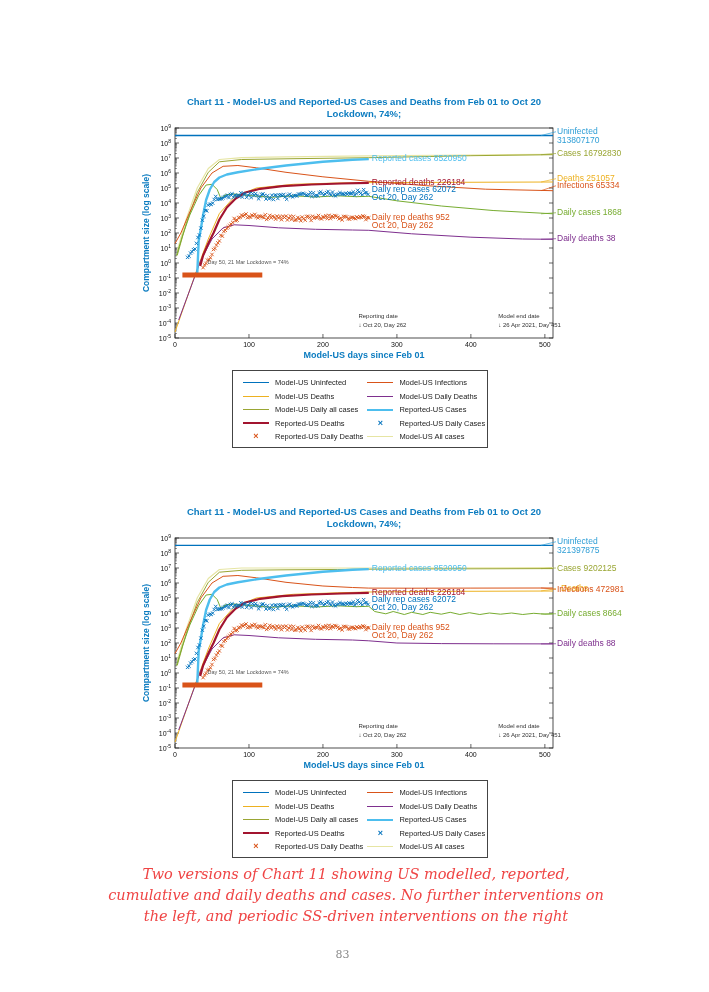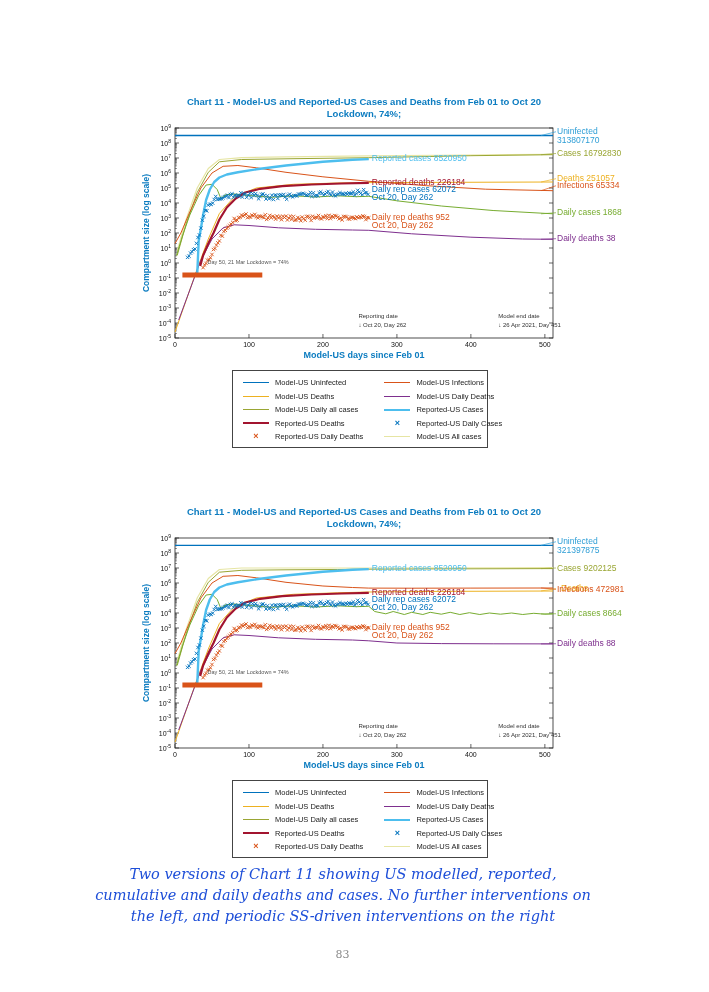--- a/index.html
+++ b/index.html
@@ -3,29 +3,29 @@
 <meta charset="utf-8">
 <style>
   html,body{margin:0;padding:0;background:#ffffff;}
   .page{position:relative;width:643px;height:992px;background:#ffffff;overflow:hidden;
         font-family:"Liberation Sans",sans-serif;}
   .fig{position:absolute;left:136px;width:560px;height:360px;}
   .fig-title{position:absolute;top:2px;left:0;width:456px;text-align:center;
              font-size:9.5px;font-weight:bold;color:#0c7cc0;line-height:12px;}
   .chart-svg{position:absolute;top:30px;left:0;overflow:visible;}
   .legend{position:absolute;top:276px;left:96px;width:256px;border:1px solid #444;
-          background:#fff;display:flex;gap:21px;padding:6px 6px 5px 10px;box-sizing:border-box;}
+          background:#fff;display:flex;gap:4px;padding:6px 6px 5px 10px;box-sizing:border-box;}
   .leg-col{flex:1;display:flex;flex-direction:column;gap:2.5px;}
   .leg-item{display:flex;align-items:center;height:11px;}
   .leg-swatch{display:inline-block;width:26px;margin-right:6px;flex:0 0 26px;}
   .leg-x{font-size:9px;font-weight:bold;text-align:center;line-height:9px;}
   .leg-label{font-size:7.5px;color:#222;white-space:nowrap;}
-  .caption{position:absolute;top:864px;left:88px;width:510px;text-align:center;
+  .caption{position:absolute;top:864px;left:101px;width:510px;text-align:center;
            font-family:"DejaVu Serif",serif;font-style:italic;font-size:14.5px;
-           line-height:1.45;color:#1d4ed8;}
+           line-height:1.45;color:#ef4444;}
   .page-number{position:absolute;top:948px;left:0;width:100%;text-align:center;
                font-family:"DejaVu Serif",serif;font-size:11px;color:#8a8a8a;margin-left:21px;}
 </style>
 </head>
 <body>
 
 <div class="page">
 
   <section class="fig" style="top:94px">
     <div class="fig-title">

